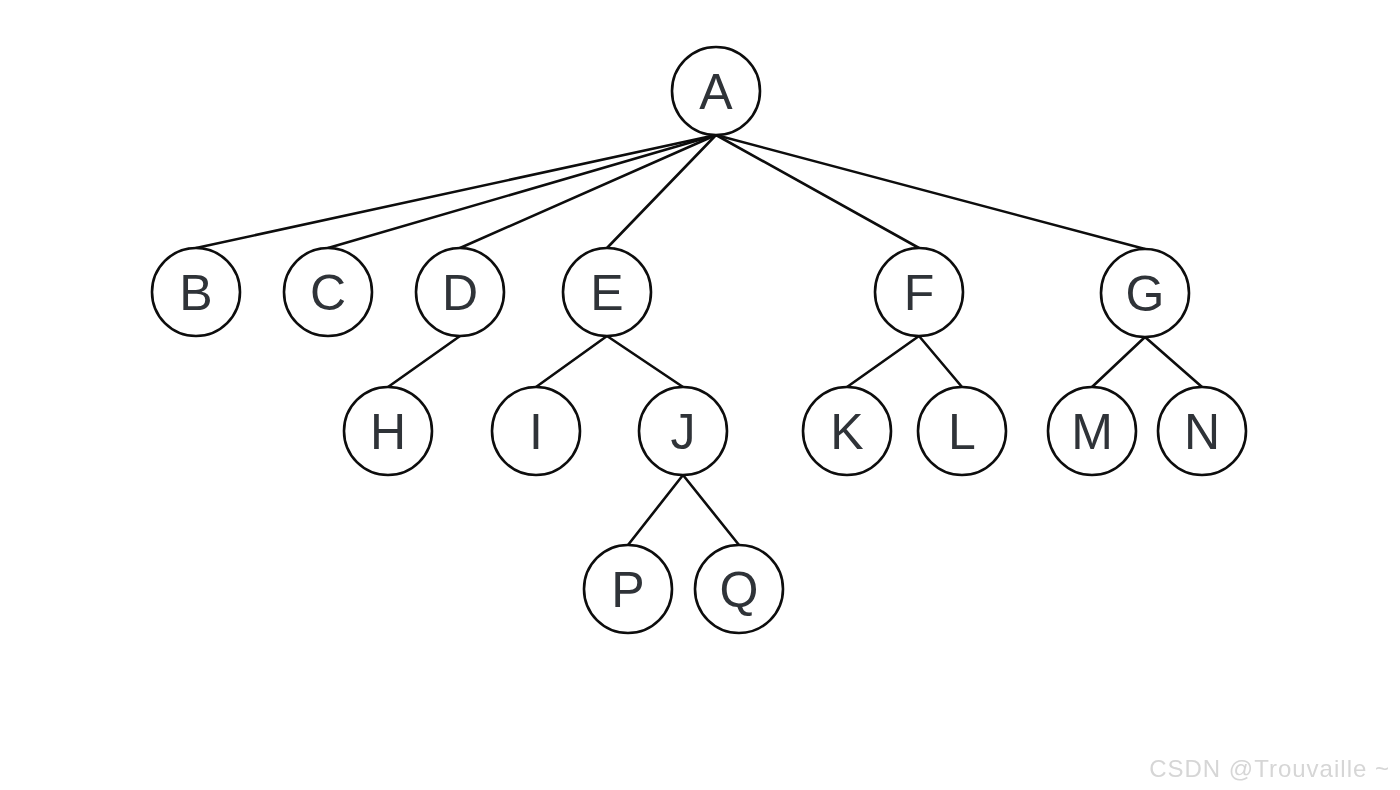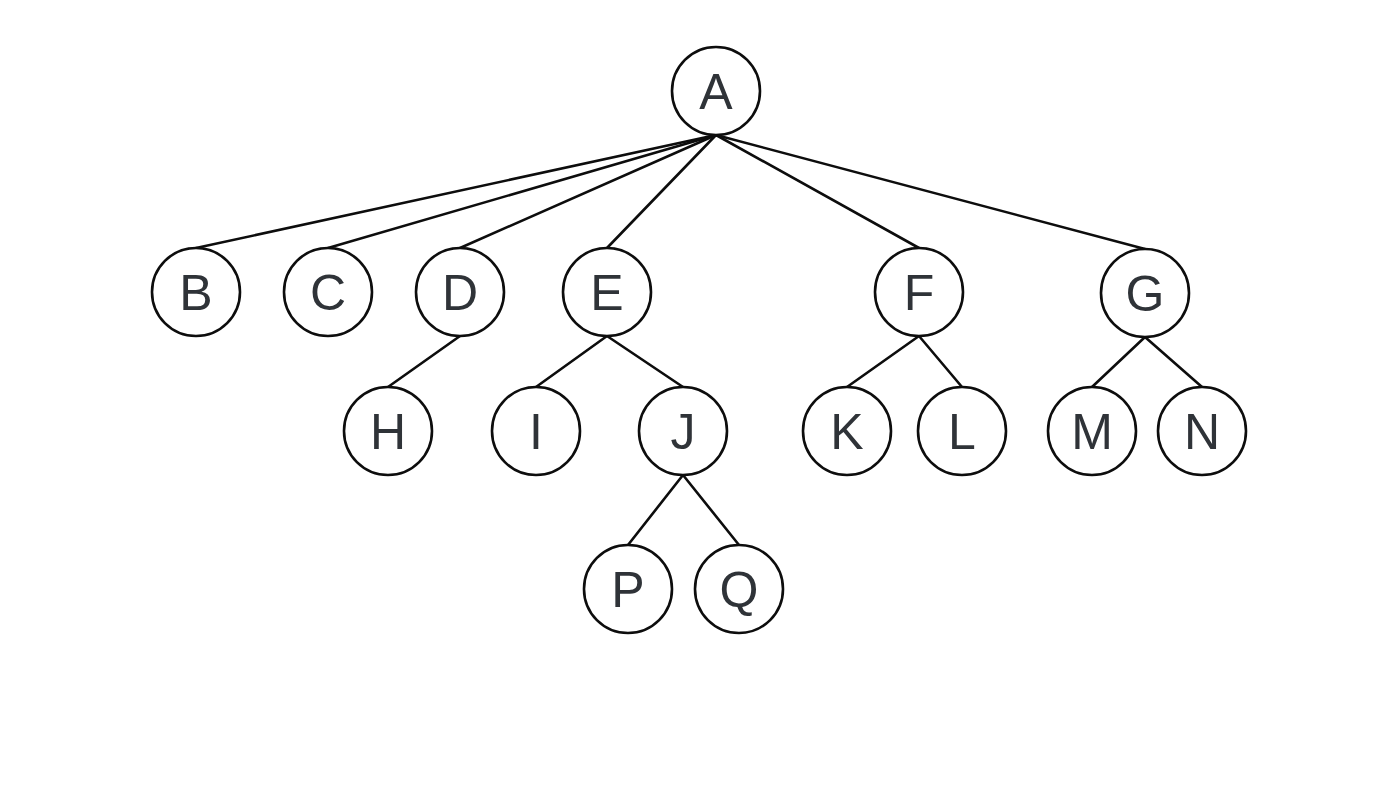--- a/index.html
+++ b/index.html
@@ -113,13 +113,14 @@
       </g>
       <g>
         <circle cx="628" cy="589" r="44" fill="#ffffff" stroke="#0d0d0d" stroke-width="2.6"></circle>
         <text x="628" y="589" dy="0.35em" text-anchor="middle" font-size="50" fill="#2f3338" class="node-label-text">P</text>
       </g>
       <g>
         <circle cx="739" cy="589" r="44" fill="#ffffff" stroke="#0d0d0d" stroke-width="2.6"></circle>
         <text x="739" y="589" dy="0.35em" text-anchor="middle" font-size="50" fill="#2f3338" class="node-label-text">Q</text>
       </g>
     </svg>
+  <div class="watermark" style="color: rgb(214, 214, 214);">CSDN @Trouvaille ~</div>
 </div>
 
 </body></html>

